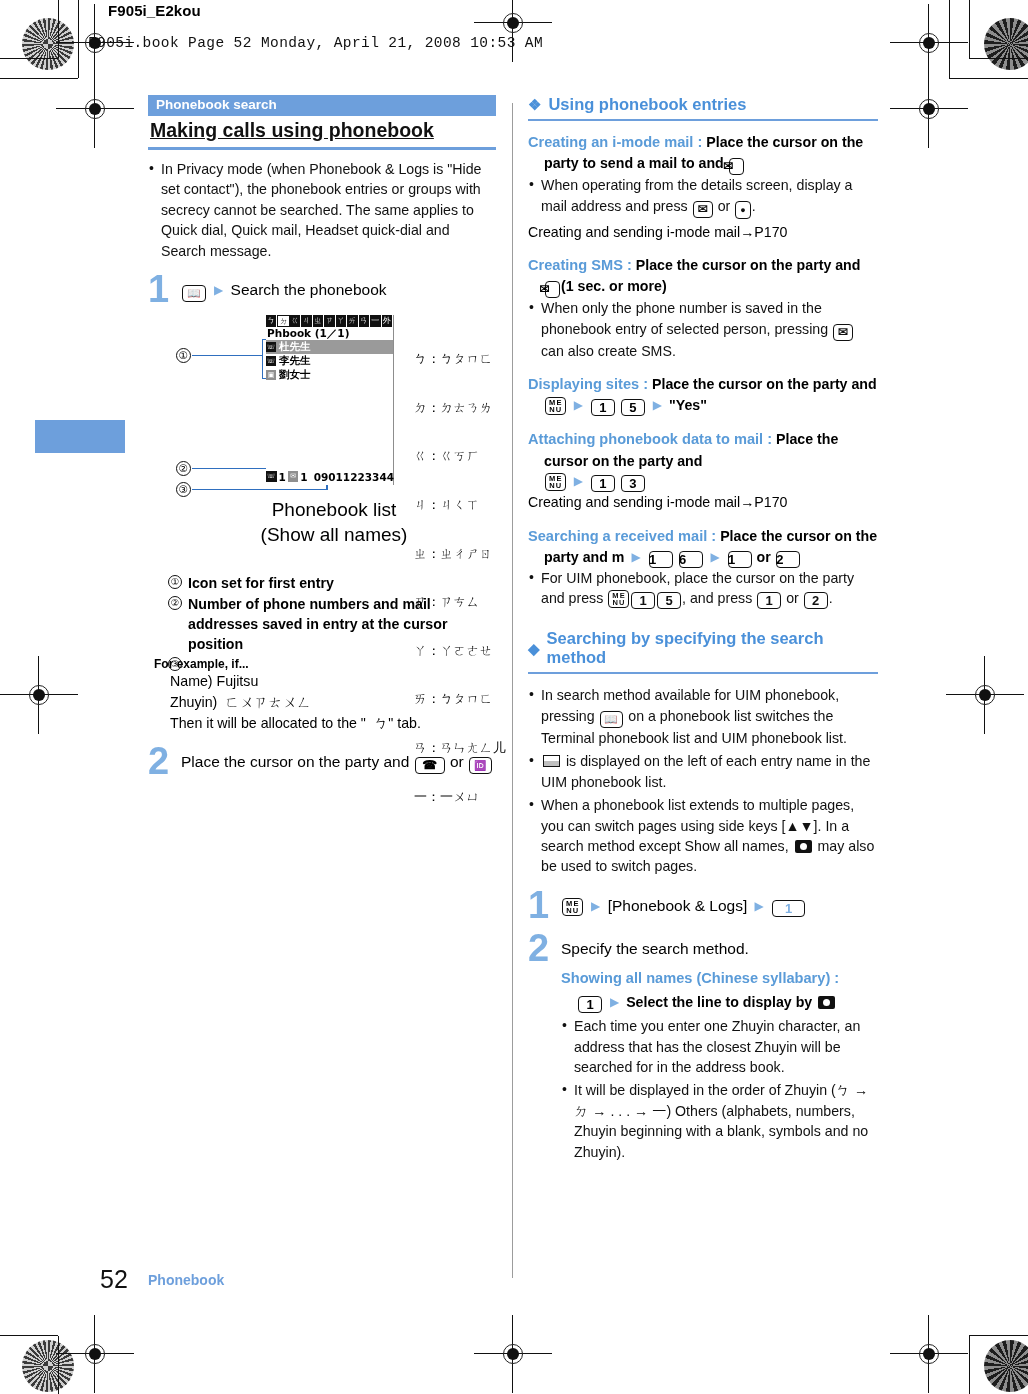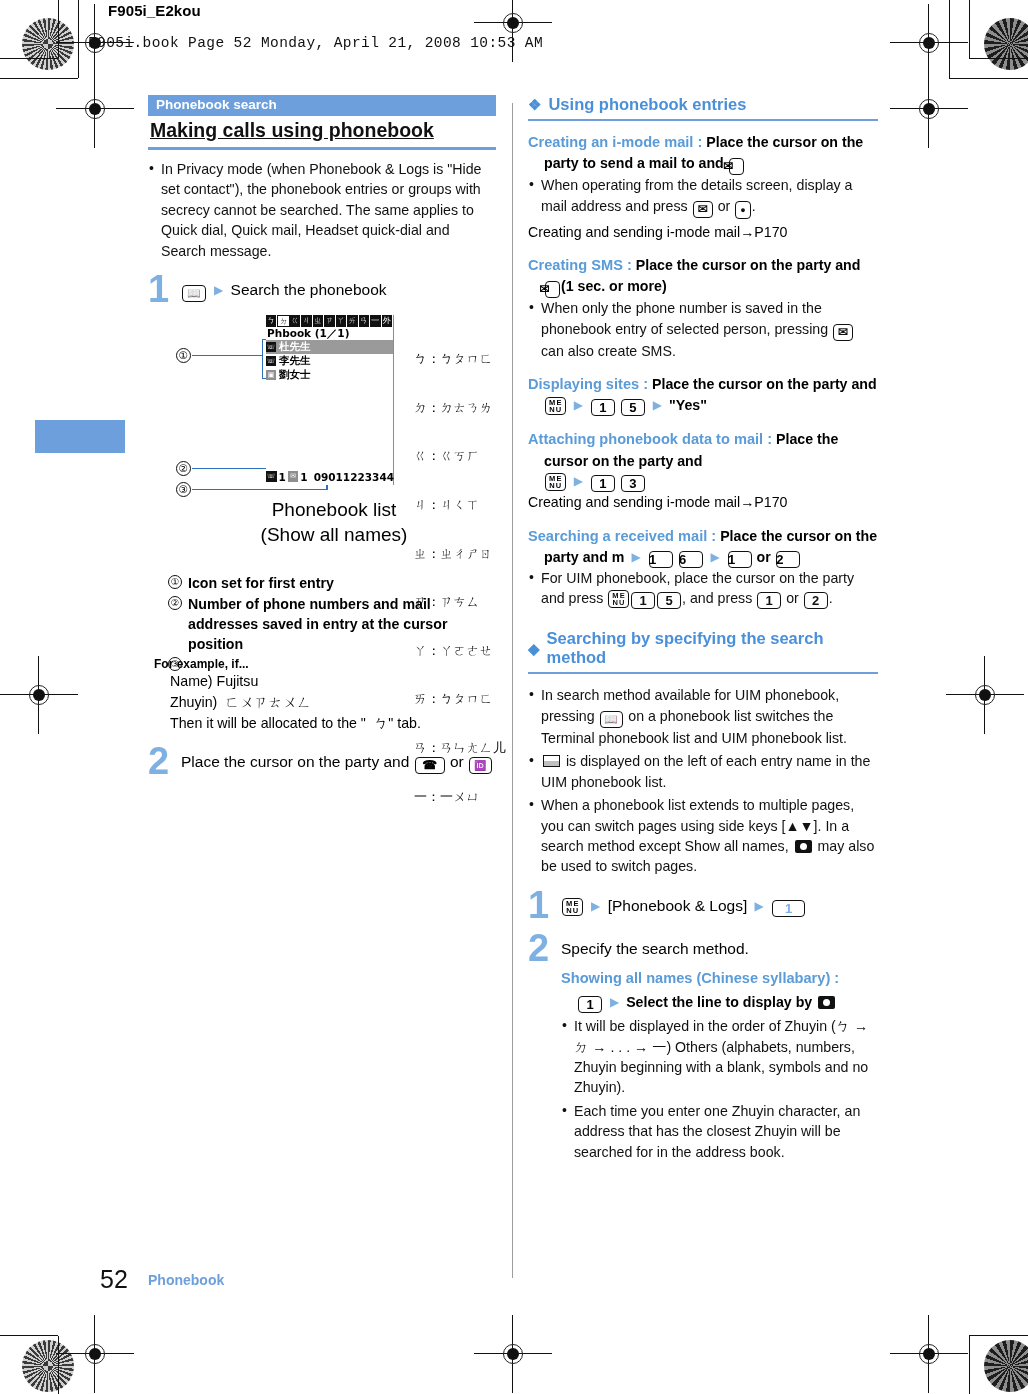--- a/index.html
+++ b/index.html
@@ -600,22 +600,22 @@
       <p class="txt">
         <span class="lead">Showing all names (Chinese syllabary) :</span>
       </p>
       <p class="txt indent">
         <span class="key num">1</span>
         <span class="glyph-arrow">▶</span>
         <span class="boldtxt">Select the line to display by</span>
         <span class="nav-ico"></span>
       </p>
       <ul class="bl">
+        <li>Each time you enter one Zhuyin character, an address that has the closest Zhuyin will be searched for in the address book.</li>
         <li>It will be displayed in the order of Zhuyin (ㄅ → ㄉ → . . . → 一) Others (alphabets, numbers, Zhuyin beginning with a blank, symbols and no Zhuyin).</li>
-        <li>Each time you enter one Zhuyin character, an address that has the closest Zhuyin will be searched for in the address book.</li>
       </ul>
     </div>
 
   </div>
 </div>
 
 <div class="footer-num">52</div>
 <div class="footer-lbl">Phonebook</div>
 
 </body></html>

